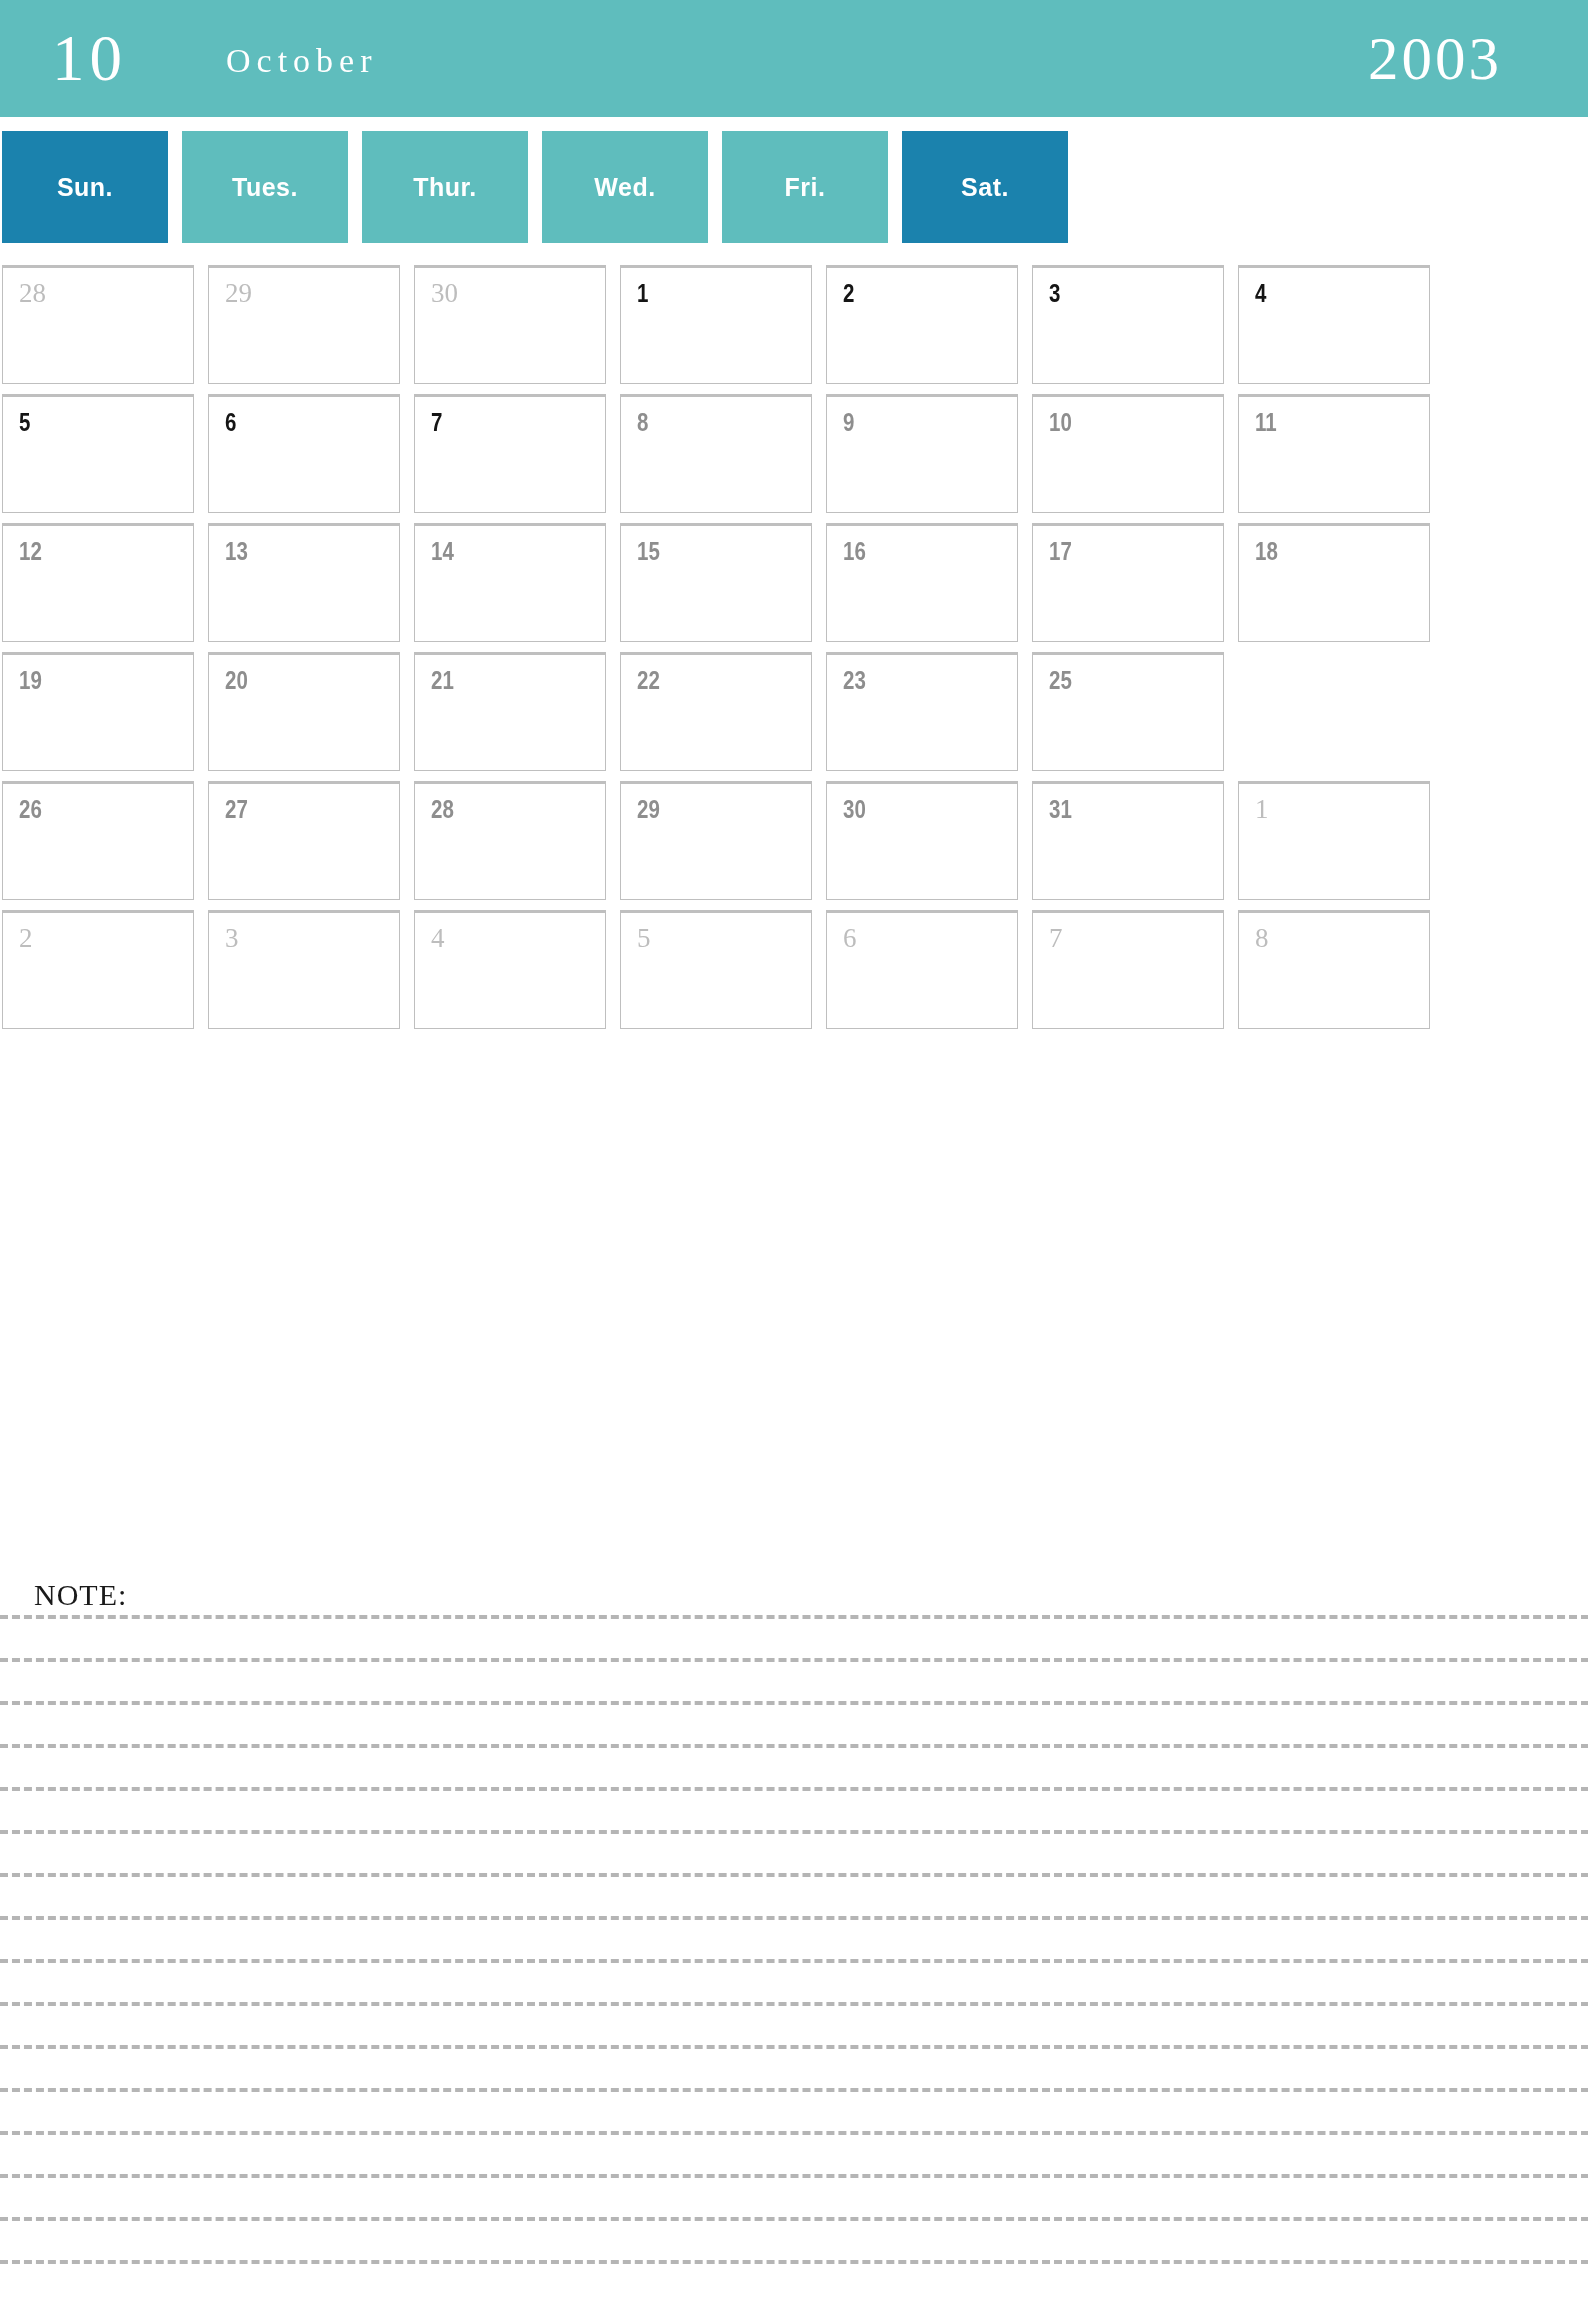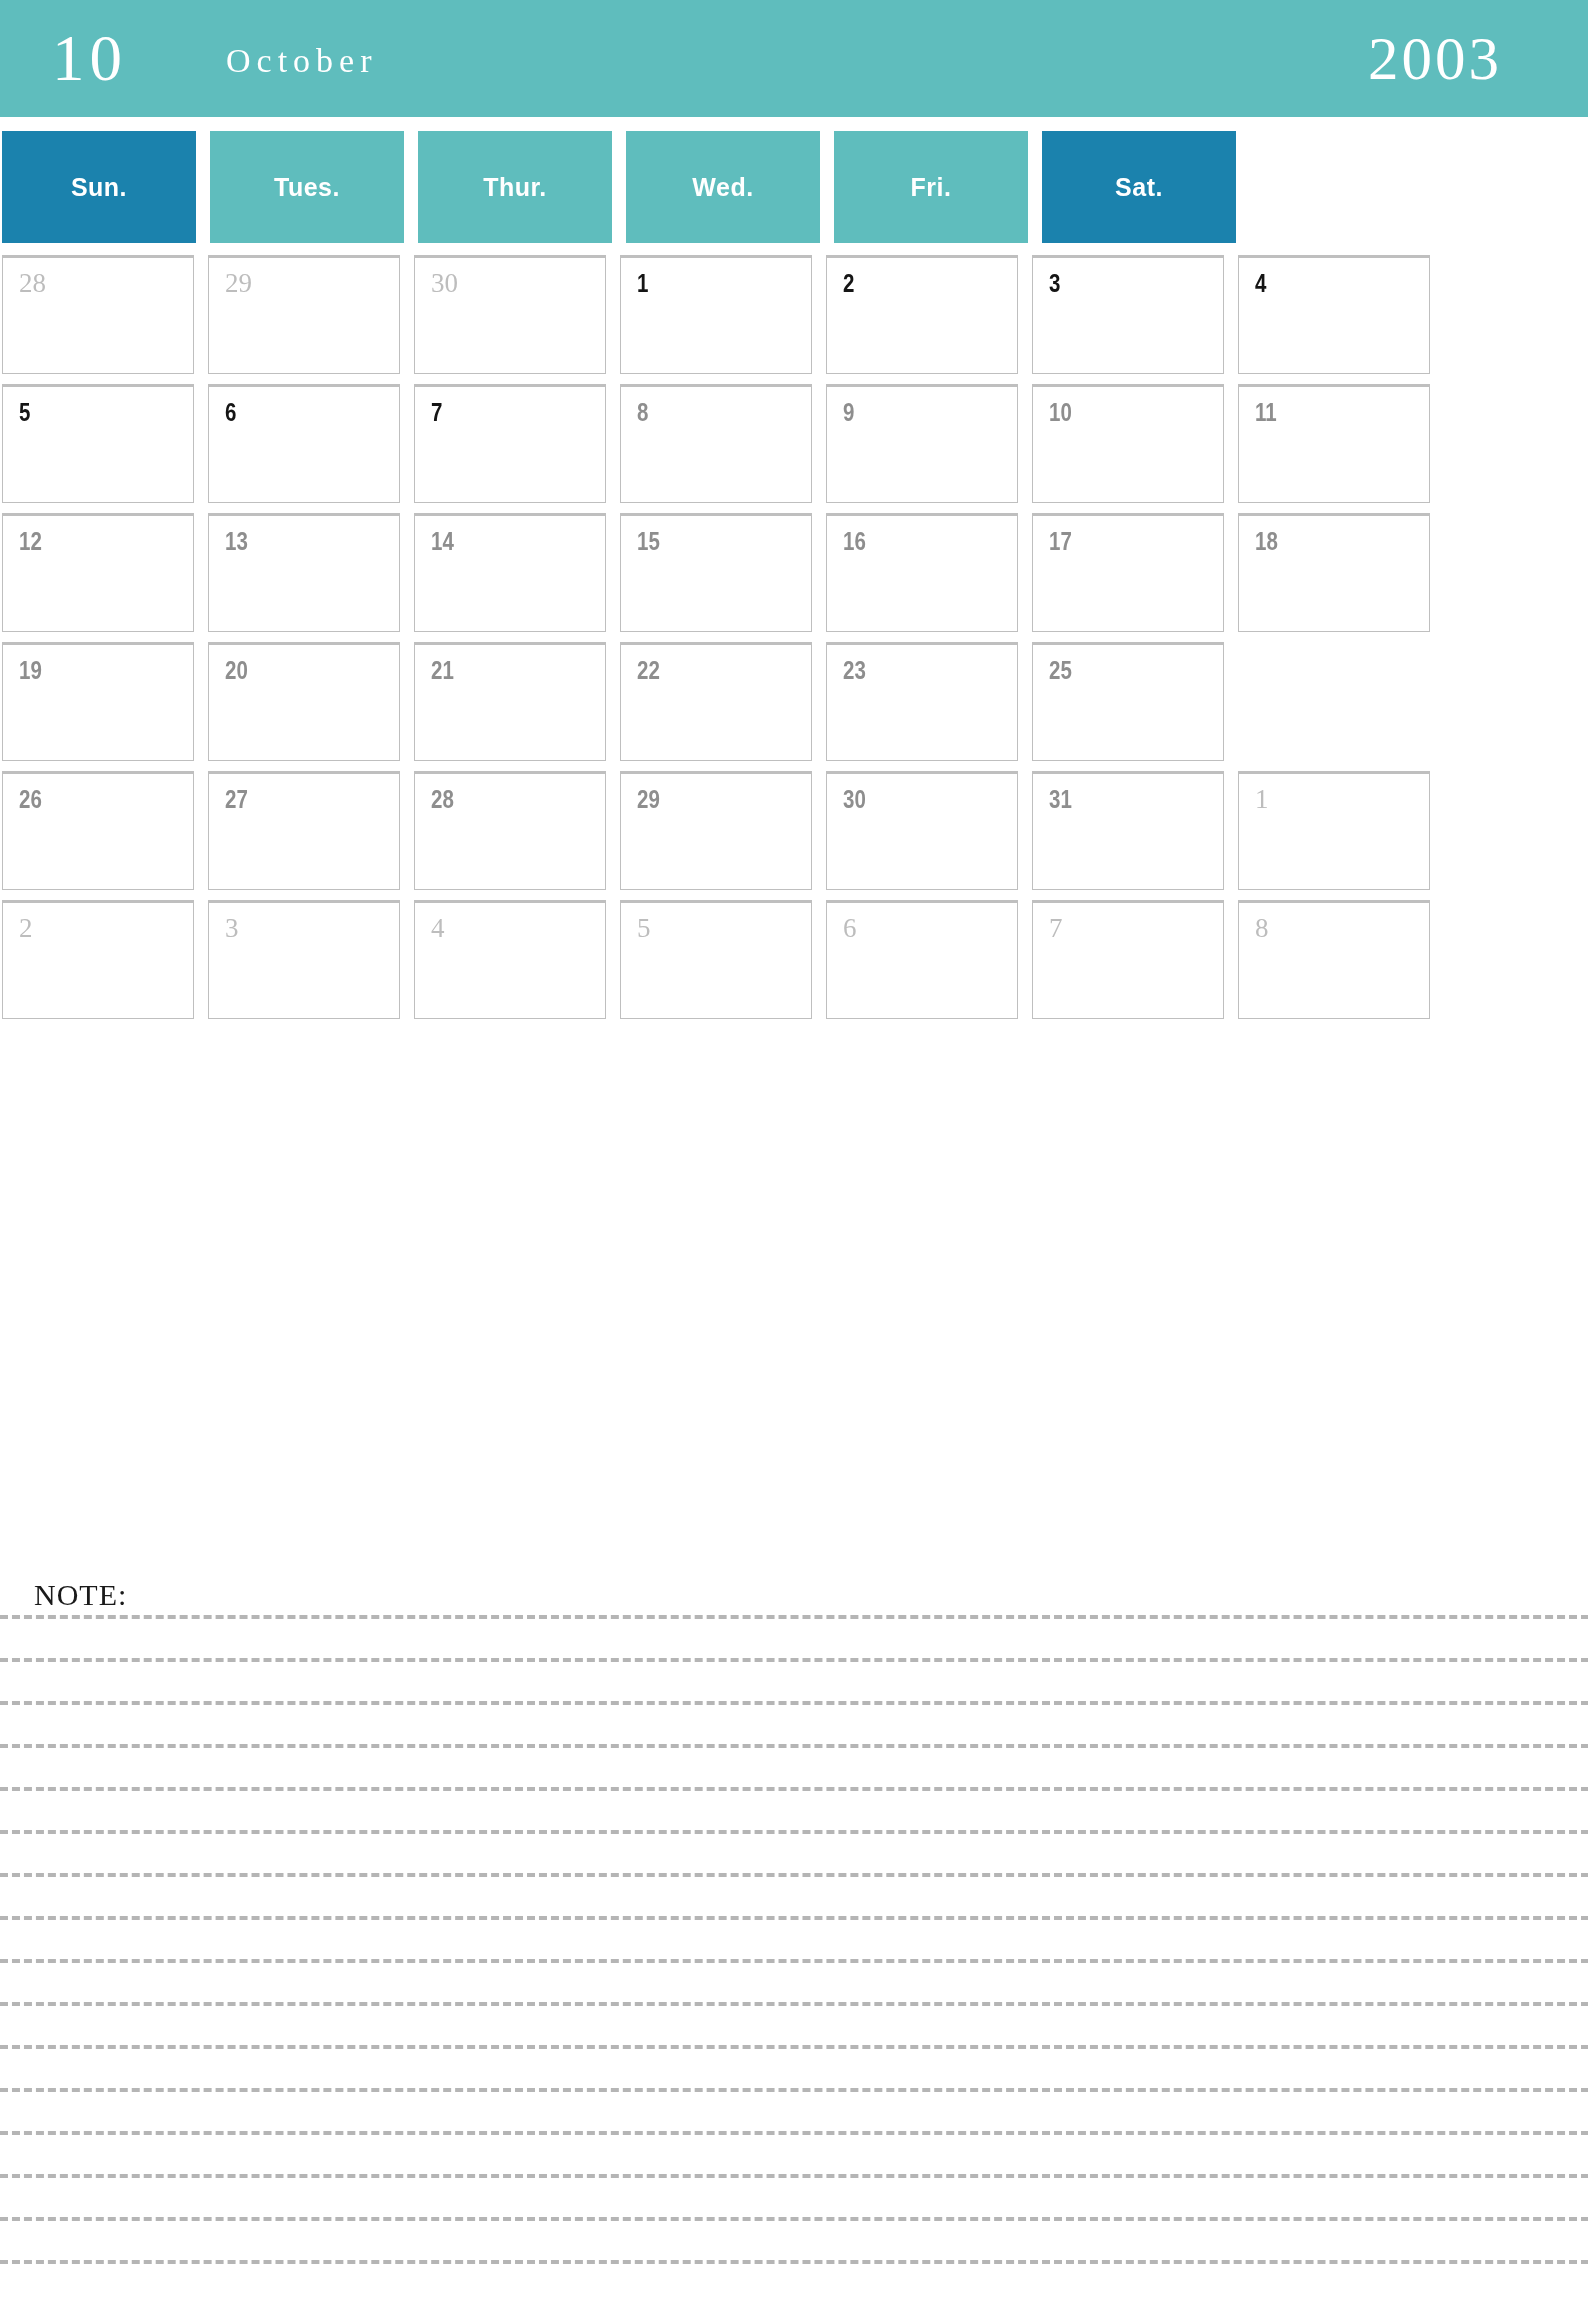--- a/index.html
+++ b/index.html
@@ -40,32 +40,32 @@
 
   
   .grid{
     position:absolute;left:2px;top:131px;
     width:1475px;
   }
   .wk-head{
     display:flex;gap:14px;
   }
   .wk-cell{
-    width:194px;height:112px;
+    width:166px;height:112px;
     display:flex;align-items:center;justify-content:center;
     background:#5FBDBD;
     color:#ffffff;
     font-size:25px;font-weight:700;
     letter-spacing:0.5px;
     font-family:"Liberation Sans", sans-serif;
   }
   .wk-cell.weekend{background:#1B82AD;}
 
   
-  .weeks{margin-top:12px;}
+  .weeks{margin-top:22px;}
   .week-row{display:flex;gap:14px;margin-bottom:10px;}
   .day-cell{
     width:192px;height:119px;
     border:1px solid #BFBFBF;
     border-top:3px solid #BFBFBF;
     background:#ffffff;
     position:relative;
     box-sizing:border-box;
   }
   .day-num{

